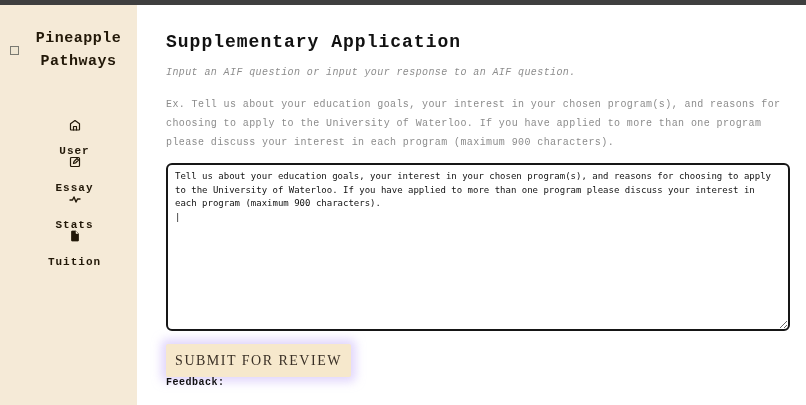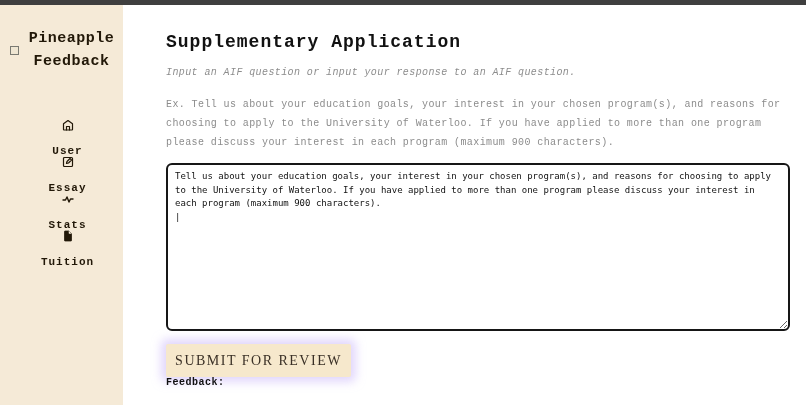--- a/index.html
+++ b/index.html
@@ -14,21 +14,21 @@
   html,body{margin:0;padding:0;}
   body{
     width:806px;height:405px;position:relative;overflow:hidden;
     background:#ffffff;
     font-family:"Liberation Mono","DejaVu Sans Mono",monospace;
     color:var(--text_dark);
   }
   .topbar{position:absolute;top:0;left:0;width:806px;height:5px;background:var(--topbar);}
   .left-edge{position:absolute;top:5px;left:0;width:2px;height:127px;background:var(--topbar);}
   .sidebar{
-    position:absolute;top:5px;left:0;width:123px;height:400px;
+    position:absolute;top:5px;left:0;width:137px;height:400px;
     background:var(--sidebar_bg);
   }
   .brand{display:flex;align-items:center;gap:9px;padding:22px 8px 0 10px;}
   .brand-logo{
     width:9px;height:9px;border:1px solid #7a7a72;background:#efe6d2;flex:0 0 auto;
   }
   .brand-title{
     flex:1;text-align:center;font-weight:bold;font-size:15px;line-height:23px;
     color:var(--brand_text);letter-spacing:0.5px;
   }
@@ -74,21 +74,21 @@
 <body>
 
 <div class="topbar"></div>
 <div class="left-edge"></div>
 
 <aside class="sidebar">
   <div class="brand">
     <span class="brand-logo"></span>
     <div class="brand-title">
       <div>Pineapple</div>
-      <div>Feedback</div>
+      <div>Pathways</div>
     </div>
   </div>
   <nav class="nav">
     <div class="nav-item">
       <span>
         <svg viewBox="0 0 24 24" width="12" height="12" fill="none" stroke="#221808" stroke-width="2.4" stroke-linecap="round" stroke-linejoin="round">
             <path d="M3 9.5 12 3l9 6.5V21a1 1 0 0 1-1 1H4a1 1 0 0 1-1-1z"></path>
             <path d="M9 22v-7h6v7"></path>
           </svg>
       </span>

